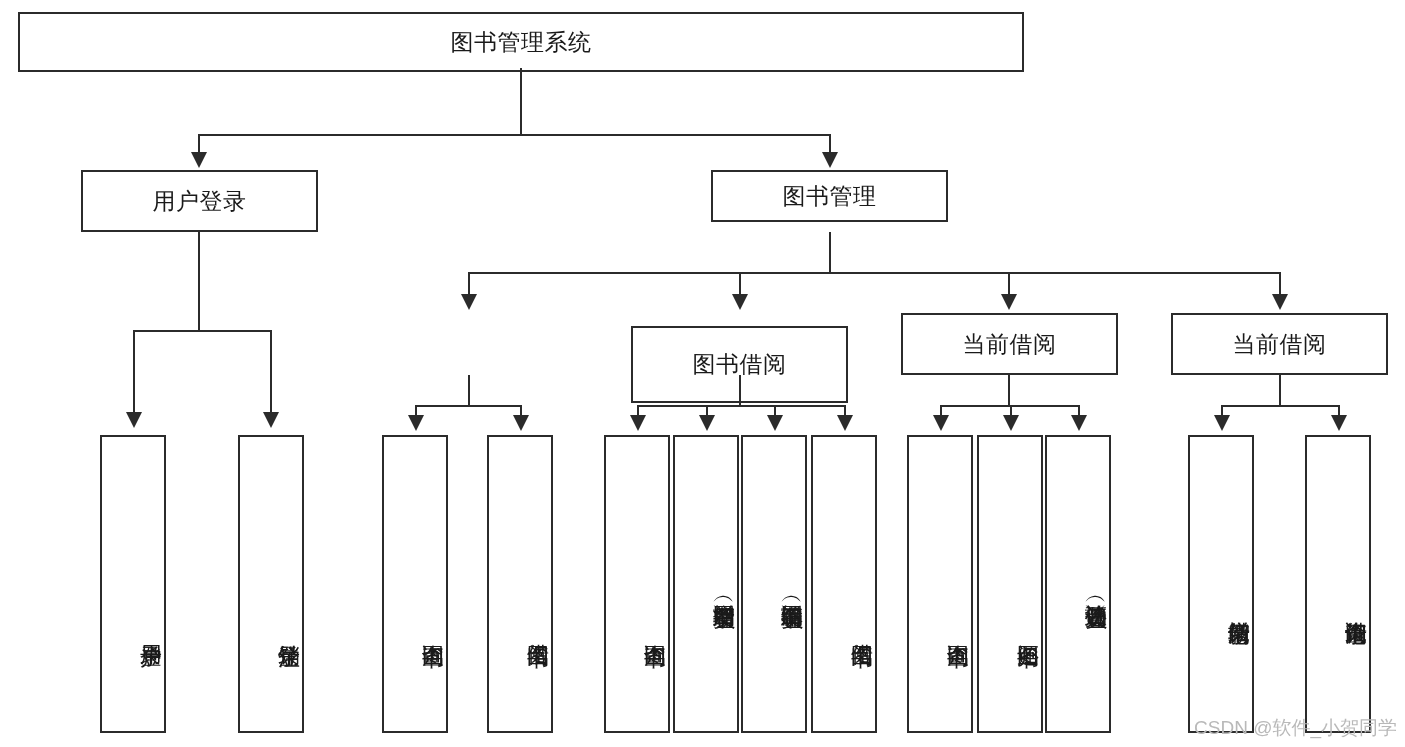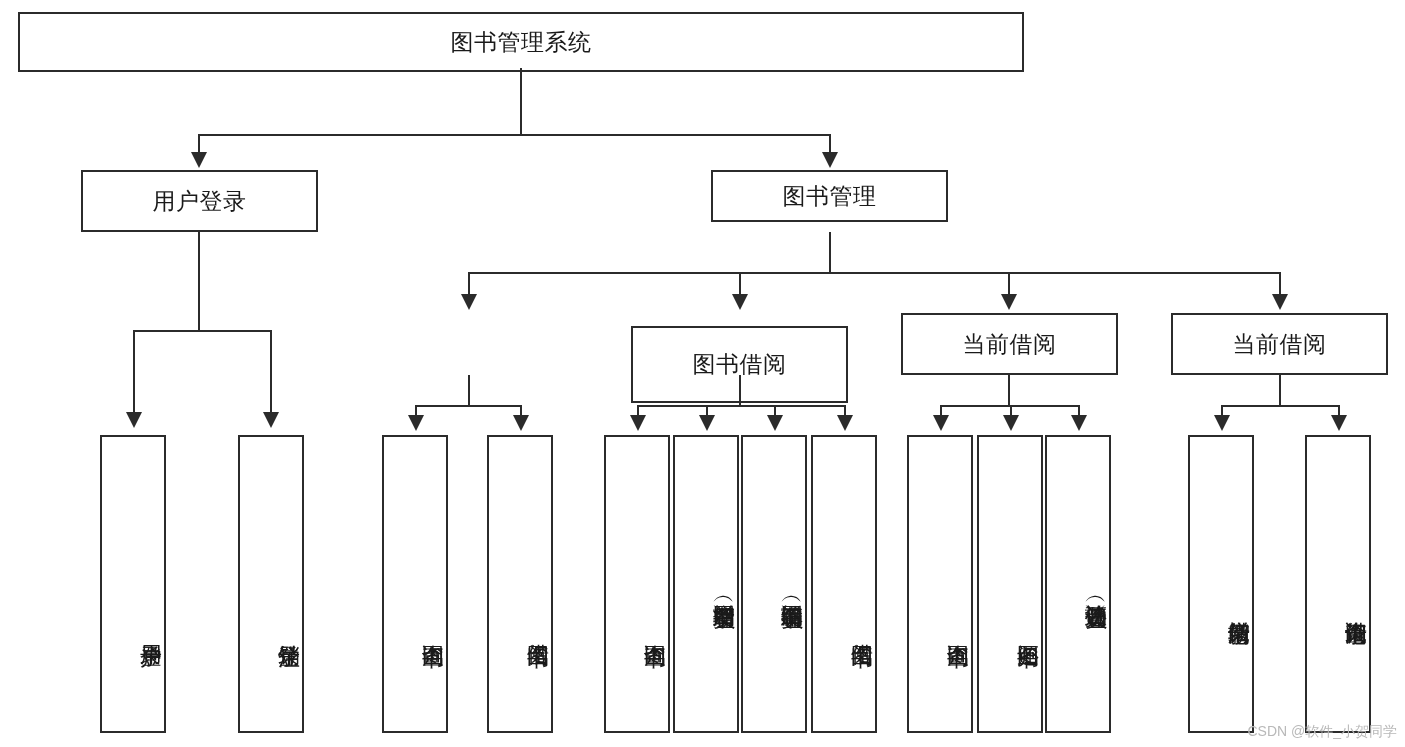--- a/index.html
+++ b/index.html
@@ -64,21 +64,21 @@
     height: 0;
     border-left: 8px solid transparent;
     border-right: 8px solid transparent;
     border-top: 16px solid #2b2b2b;
   }
   
   #watermark {
     position: absolute;
     right: 8px;
     bottom: 6px;
-    font-size: 14px;
+    font-size: 19px;
     color: #b9b9b9;
     white-space: nowrap;
     pointer-events: none;
   }
 </style>
 </head>
 <body>
 
 <div id="canvas">
 

